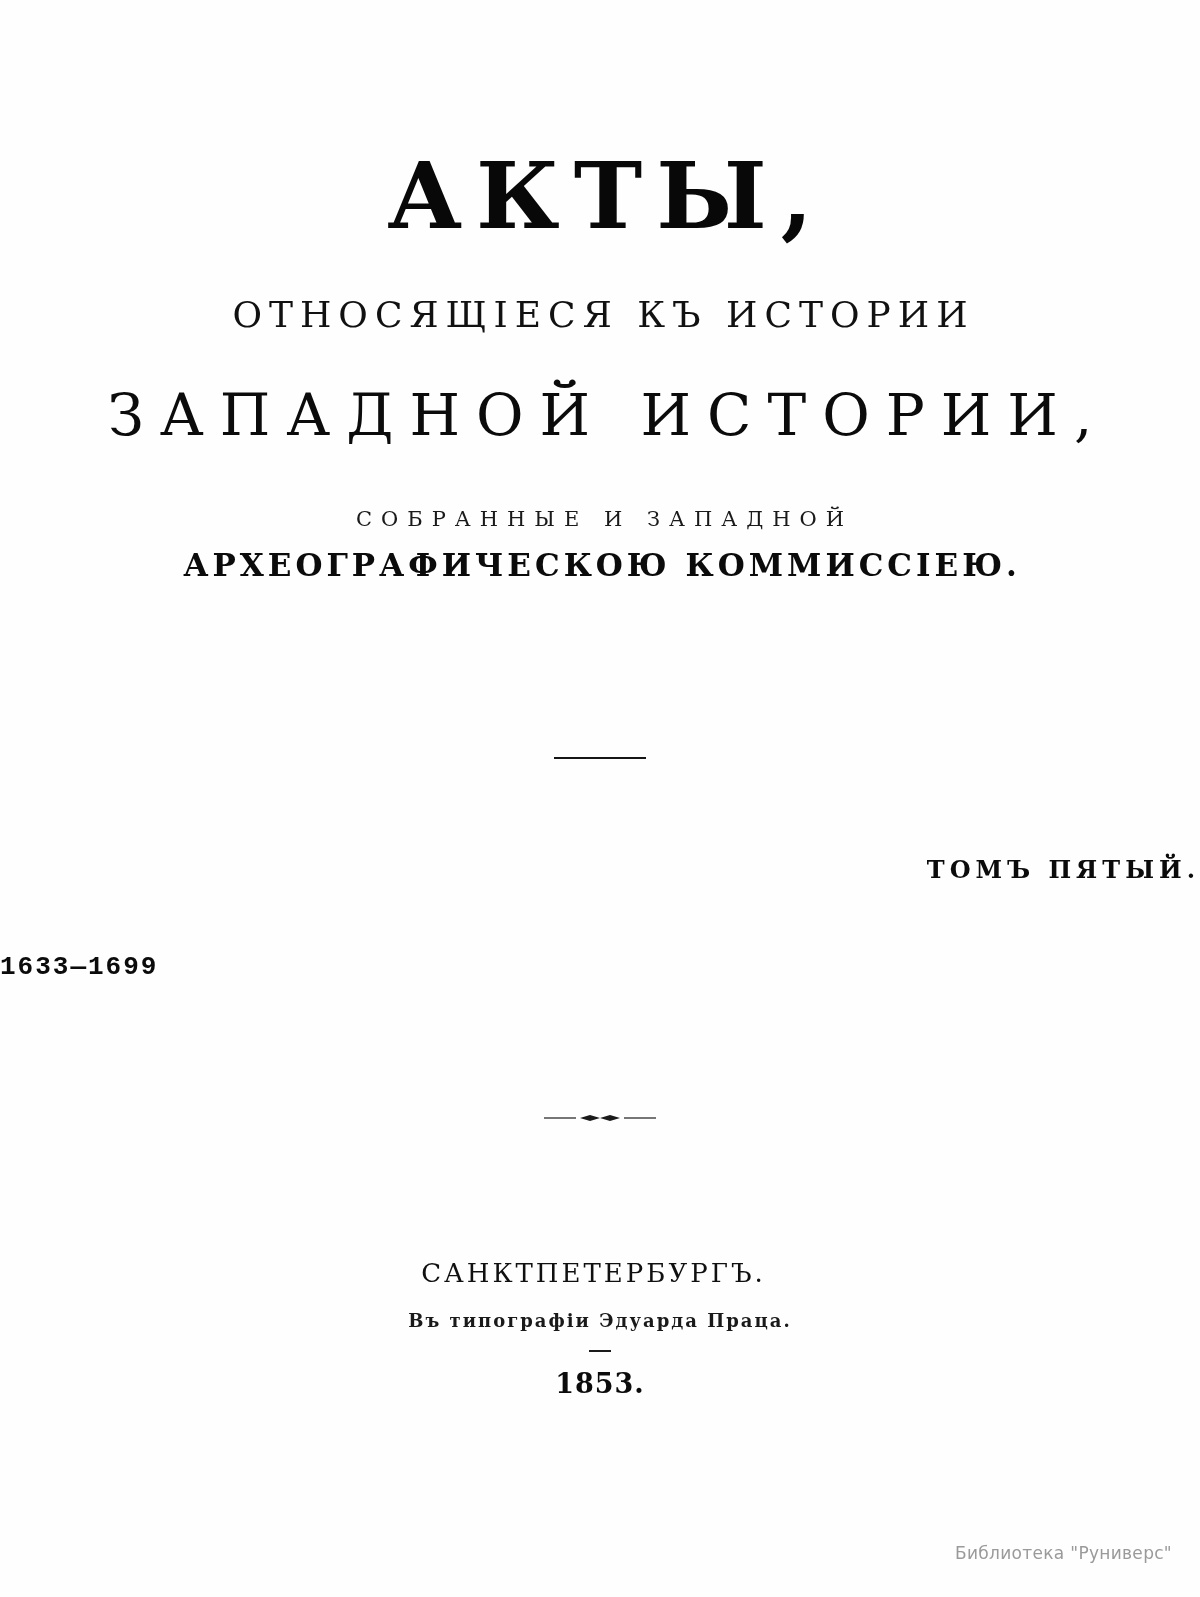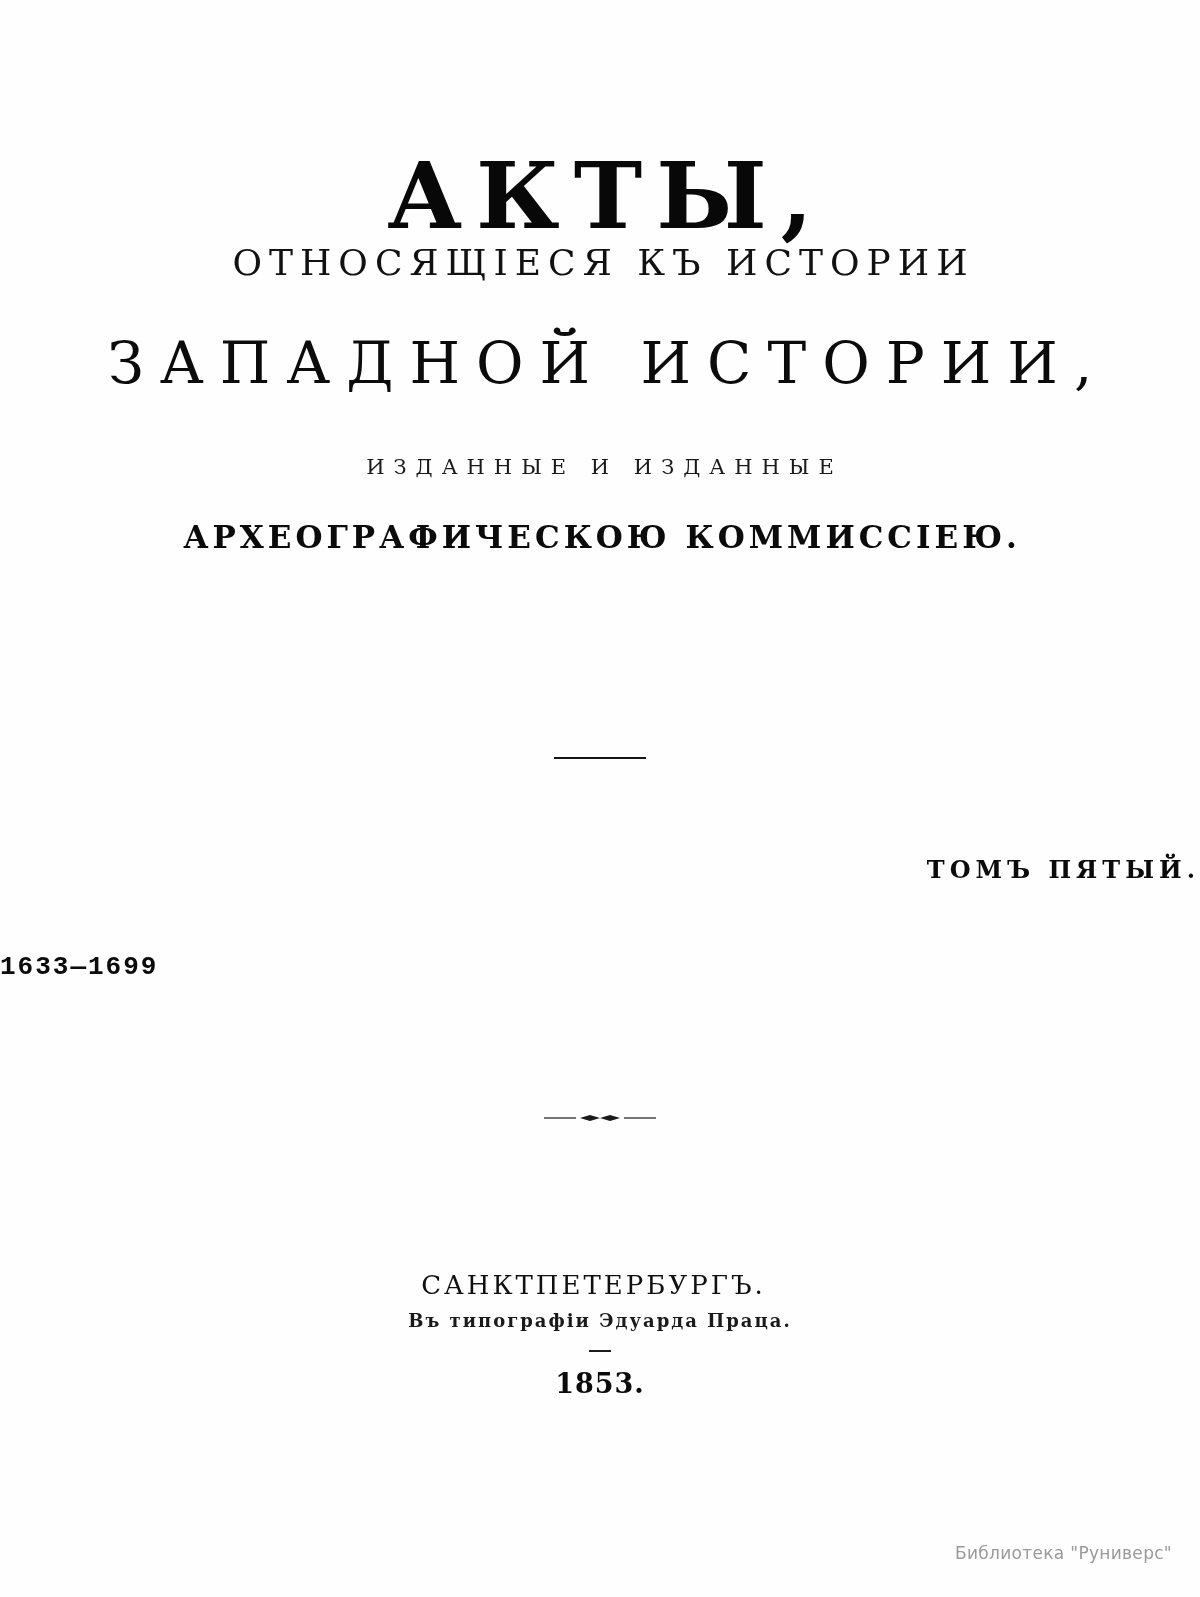--- a/index.html
+++ b/index.html
@@ -41,20 +41,21 @@
     font-weight: 700;
     font-size: 92px;
     letter-spacing: 14px;
     line-height: 1.0;
     text-indent: 14px;
     color: #080808;
   }
 
   
   .subtitle-1 {
+    margin-top: 52px;
     font-family: "DejaVu Serif", serif;
     font-weight: 400;
     font-size: 36px;
     letter-spacing: 7px;
     text-indent: 7px;
     color: #111;
   }
 
   
   .subtitle-2 {
@@ -73,21 +74,21 @@
     font-family: "DejaVu Serif", serif;
     font-weight: 400;
     font-size: 21px;
     letter-spacing: 9px;
     text-indent: 9px;
     color: #1a1a1a;
   }
 
   
   .subtitle-4 {
-    margin-top: 40px;
+    margin-top: 16px;
     font-family: "DejaVu Serif", serif;
     font-weight: 700;
     font-size: 31px;
     letter-spacing: 4px;
     text-indent: 4px;
     color: #0b0b0b;
   }
 
   .rule-short {
     width: 92px;
@@ -141,21 +142,20 @@
     left: 0;
     right: 16px;
     top: 1258px;
     font-family: "DejaVu Serif", serif;
     font-weight: 400;
     font-size: 26px;
     letter-spacing: 3px;
     text-indent: 3px;
     text-align: center;
     color: #101010;
-    margin-top: 12px;
   }
 
   .imprint-printer {
     position: absolute;
     left: 0;
     right: 0;
     top: 1310px;
     font-family: "DejaVu Serif", serif;
     font-weight: 700;
     font-size: 18px;
@@ -199,21 +199,21 @@
 </style>
 </head>
 <body>
 
 <div class="page">
 
   <div class="title-block">
     <div class="line main-title">АКТЫ,</div>
     <div class="line subtitle-1">ОТНОСЯЩІЕСЯ КЪ ИСТОРИИ</div>
     <div class="line subtitle-2">ЗАПАДНОЙ ИСТОРИИ,</div>
-    <div class="line subtitle-3">ИЗДАННЫЕ И ИЗДАННЫЕ</div>
+    <div class="line subtitle-3">СОБРАННЫЕ И ЗАПАДНОЙ</div>
     <div class="line subtitle-4">АРХЕОГРАФИЧЕСКОЮ КОММИССІЕЮ.</div>
   </div>
 
   <div class="rule-short"></div>
 
   <div class="volume">ТОМЪ ПЯТЫЙ.</div>
   <div class="years">1633—1699</div>
 
   <svg class="ornament" viewBox="0 0 120 12">
     <path d="M4 6 L36 6" stroke="#1a1a1a" stroke-width="1.2" fill="none"></path>

